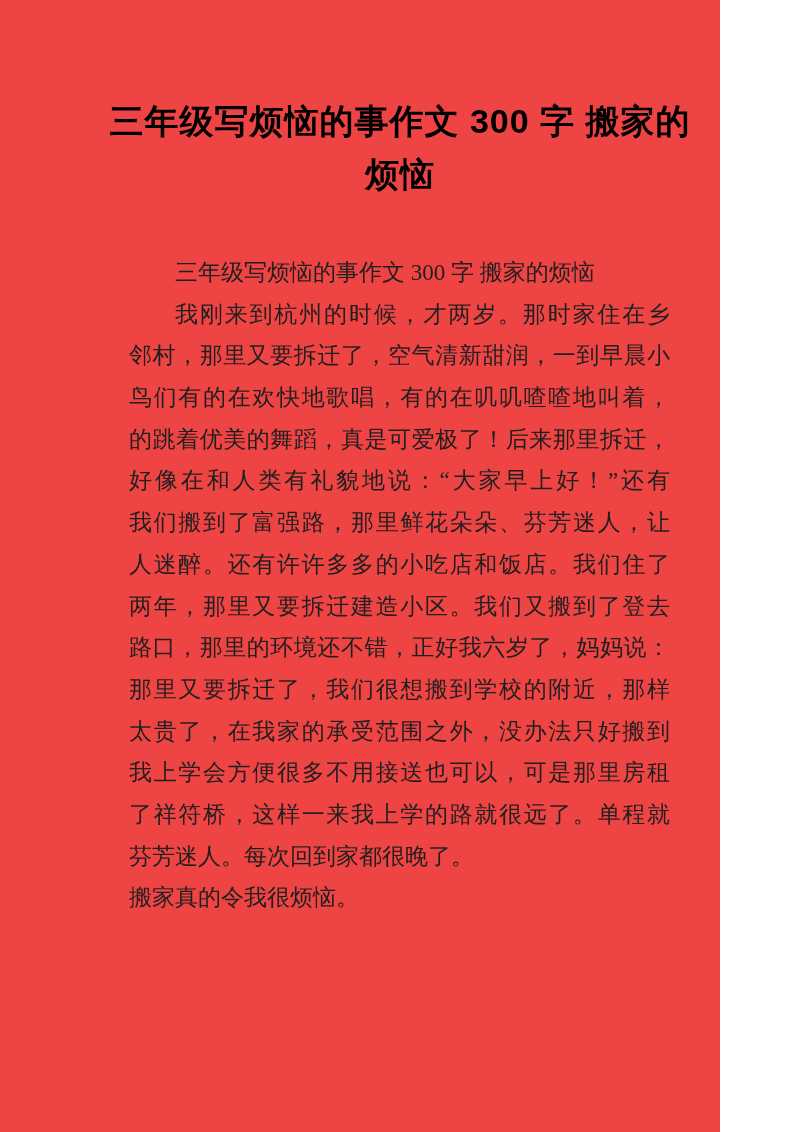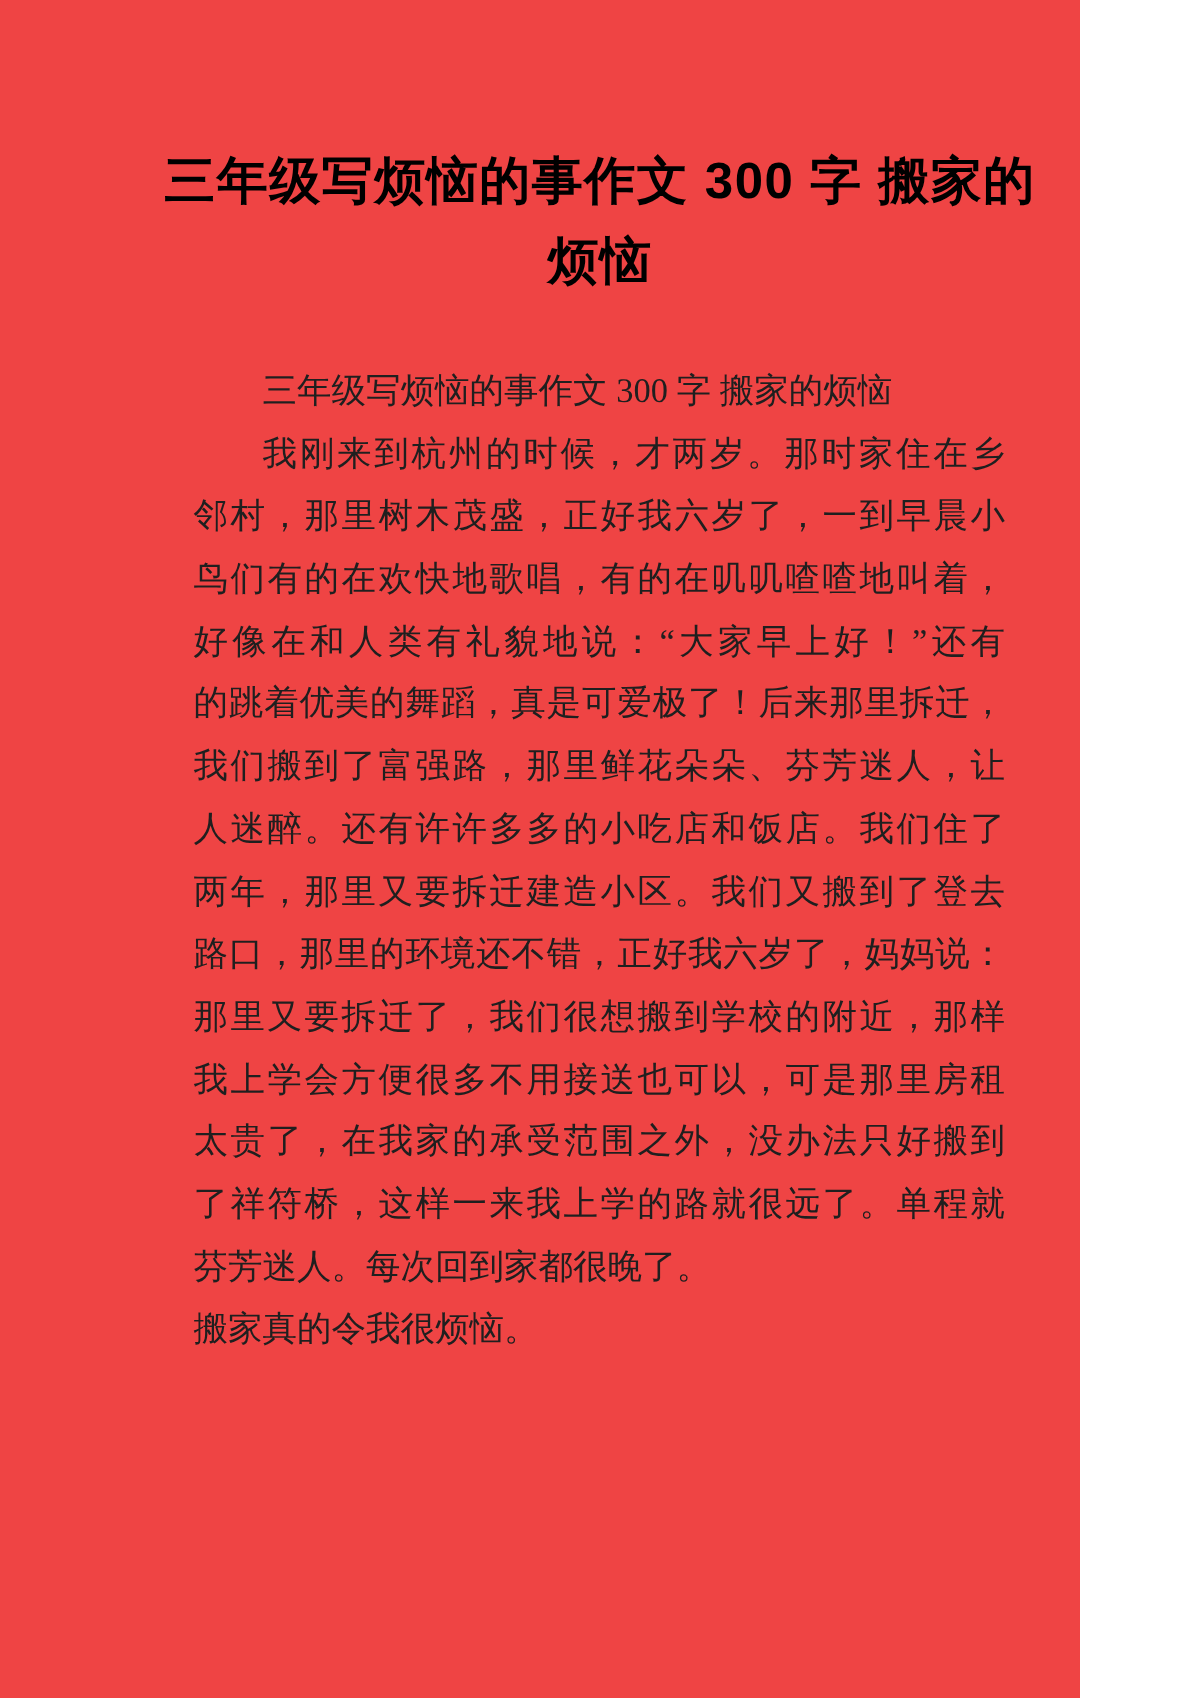--- a/index.html
+++ b/index.html
@@ -23,21 +23,21 @@
     text-align: center;
     font-family: "Liberation Sans", "DejaVu Sans", sans-serif;
     font-weight: 700;
     font-size: 34px;
     line-height: 53px;
     color: #000000;
     letter-spacing: 1px;
   }
   .essay-body {
     position: absolute;
-    top: 240px;
+    top: 252px;
     left: 129px;
     width: 541px;
     font-family: "Liberation Serif", "DejaVu Serif", serif;
     font-size: 23px;
     line-height: 41.7px;
     color: #1f1f1f;
   }
   .essay-line {
     height: 41.7px;
     overflow: hidden;
@@ -55,28 +55,28 @@
 
 <div class="page">
   <h1 class="doc-title">
     <div class="title-line">三年级写烦恼的事作文 300 字 搬家的</div>
     <div class="title-line">烦恼</div>
   </h1>
 
   <div class="essay-body" id="essay-body">
       <div class="essay-line indent">三年级写烦恼的事作文 300 字 搬家的烦恼</div>
       <div class="essay-line indent justify">我刚来到杭州的时候，才两岁。那时家住在乡</div>
-      <div class="essay-line justify">邻村，那里树木茂盛，正好我六岁了，一到早晨小</div>
+      <div class="essay-line justify">邻村，那里又要拆迁了，空气清新甜润，一到早晨小</div>
       <div class="essay-line justify">鸟们有的在欢快地歌唱，有的在叽叽喳喳地叫着，</div>
+      <div class="essay-line justify">的跳着优美的舞蹈，真是可爱极了！后来那里拆迁，</div>
       <div class="essay-line justify">好像在和人类有礼貌地说：“大家早上好！”还有</div>
-      <div class="essay-line justify">的跳着优美的舞蹈，真是可爱极了！后来那里拆迁，</div>
       <div class="essay-line justify">我们搬到了富强路，那里鲜花朵朵、芬芳迷人，让</div>
       <div class="essay-line justify">人迷醉。还有许许多多的小吃店和饭店。我们住了</div>
       <div class="essay-line justify">两年，那里又要拆迁建造小区。我们又搬到了登去</div>
       <div class="essay-line justify">路口，那里的环境还不错，正好我六岁了，妈妈说：</div>
       <div class="essay-line justify">那里又要拆迁了，我们很想搬到学校的附近，那样</div>
+      <div class="essay-line justify">太贵了，在我家的承受范围之外，没办法只好搬到</div>
       <div class="essay-line justify">我上学会方便很多不用接送也可以，可是那里房租</div>
-      <div class="essay-line justify">太贵了，在我家的承受范围之外，没办法只好搬到</div>
       <div class="essay-line justify">了祥符桥，这样一来我上学的路就很远了。单程就</div>
       <div class="essay-line">芬芳迷人。每次回到家都很晚了。</div>
       <div class="essay-line">搬家真的令我很烦恼。</div>
     </div>
 </div>
 
 </body></html>

